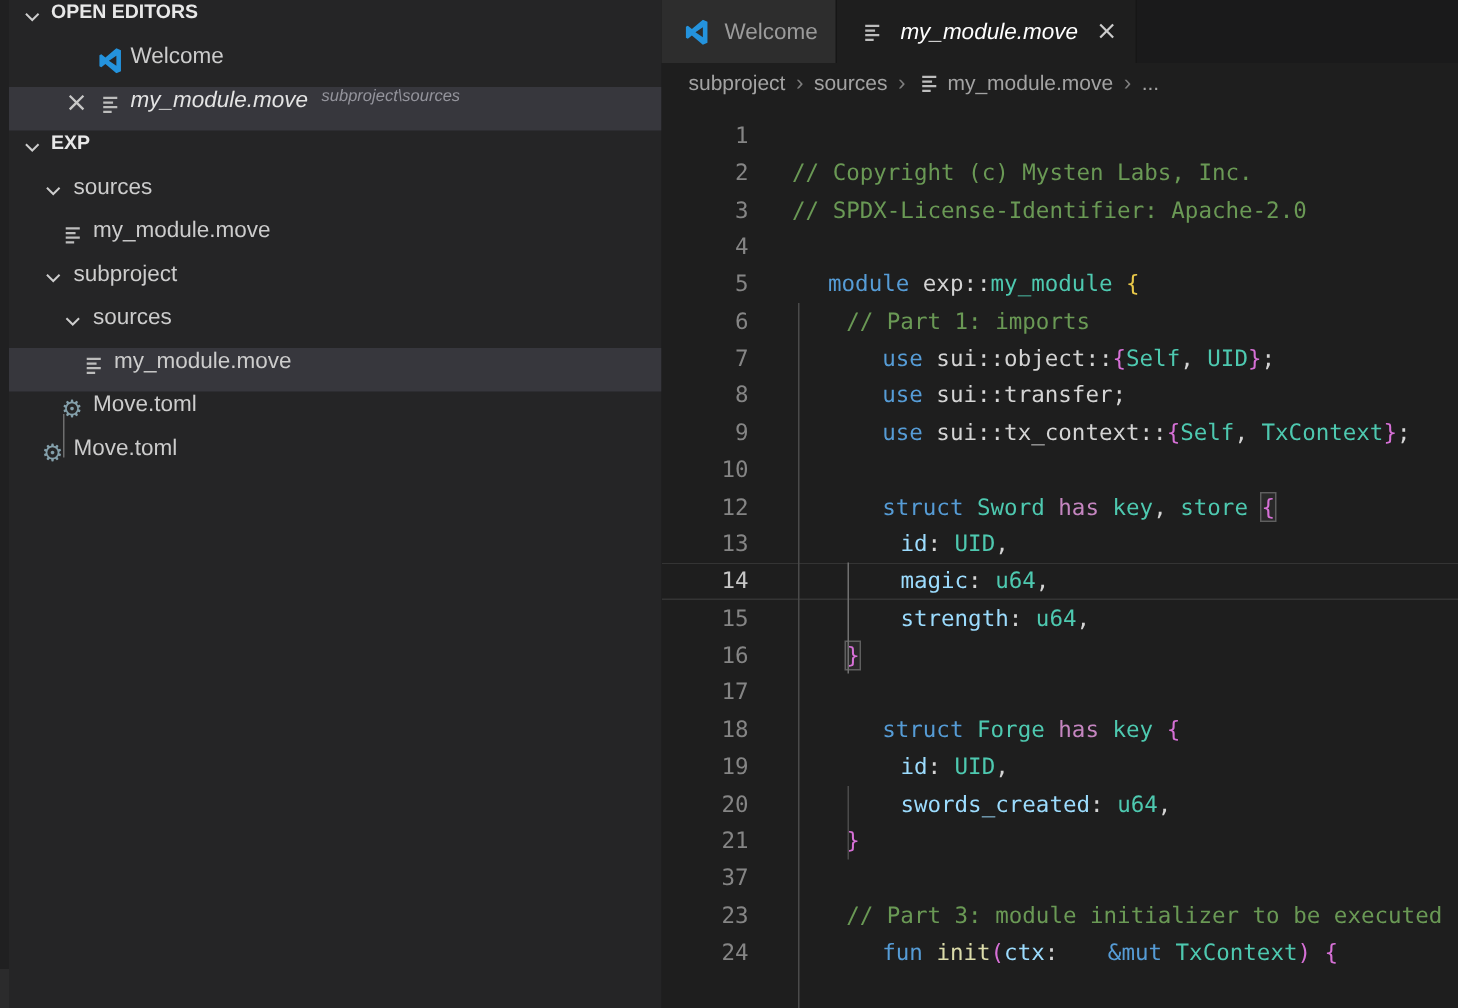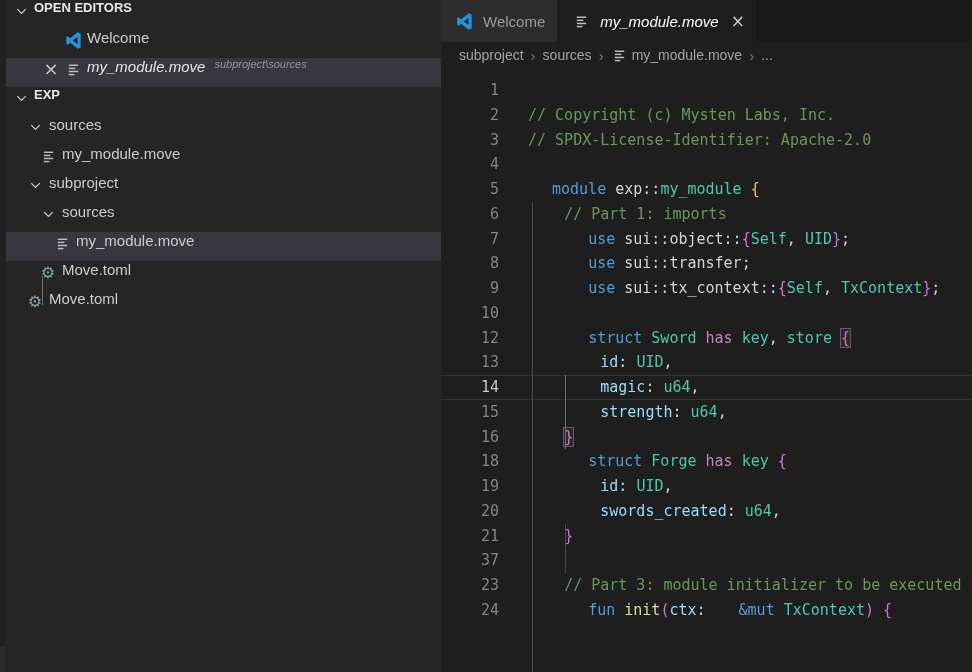--- a/index.html
+++ b/index.html
@@ -233,20 +233,21 @@
           <div class="cl"><span class="ln">6</span><span class="ltext"><span class="tok-p">    </span><span class="tok-c">// Part 1: imports</span></span></div>
           <div class="cl"><span class="ln">7</span><span class="ltext"><span class="tok-p">    </span><span class="tok-k">use</span><span class="tok-p"> sui::object::</span><span class="tok-m">{</span><span class="tok-t">Self</span><span class="tok-p">, </span><span class="tok-t">UID</span><span class="tok-m">}</span><span class="tok-p">;</span></span></div>
           <div class="cl"><span class="ln">8</span><span class="ltext"><span class="tok-p">    </span><span class="tok-k">use</span><span class="tok-p"> sui::transfer;</span></span></div>
           <div class="cl"><span class="ln">9</span><span class="ltext"><span class="tok-p">    </span><span class="tok-k">use</span><span class="tok-p"> sui::tx_context::</span><span class="tok-m">{</span><span class="tok-t">Self</span><span class="tok-p">, </span><span class="tok-t">TxContext</span><span class="tok-m">}</span><span class="tok-p">;</span></span></div>
           <div class="cl"><span class="ln">10</span><span class="ltext"></span></div>
           <div class="cl"><span class="ln">12</span><span class="ltext"><span class="tok-p">    </span><span class="tok-k">struct</span><span class="tok-p"> </span><span class="tok-t">Sword</span><span class="tok-p"> </span><span class="tok-h">has</span><span class="tok-p"> </span><span class="tok-t">key</span><span class="tok-p">, </span><span class="tok-t">store</span><span class="tok-p"> </span><span class="tok-m tok-matched">{</span></span></div>
           <div class="cl"><span class="ln">13</span><span class="ltext"><span class="tok-p">        </span><span class="tok-v">id</span><span class="tok-p">: </span><span class="tok-t">UID</span><span class="tok-p">,</span></span></div>
           <div class="cl current"><span class="ln">14</span><span class="ltext"><span class="tok-p">        </span><span class="tok-v">magic</span><span class="tok-p">: </span><span class="tok-t">u64</span><span class="tok-p">,</span></span></div>
           <div class="cl"><span class="ln">15</span><span class="ltext"><span class="tok-p">        </span><span class="tok-v">strength</span><span class="tok-p">: </span><span class="tok-t">u64</span><span class="tok-p">,</span></span></div>
           <div class="cl"><span class="ln">16</span><span class="ltext"><span class="tok-p">    </span><span class="tok-m tok-matched">}</span></span></div>
+          <div class="cl"><span class="ln">17</span><span class="ltext"></span></div>
           <div class="cl"><span class="ln">18</span><span class="ltext"><span class="tok-p">    </span><span class="tok-k">struct</span><span class="tok-p"> </span><span class="tok-t">Forge</span><span class="tok-p"> </span><span class="tok-h">has</span><span class="tok-p"> </span><span class="tok-t">key</span><span class="tok-p"> </span><span class="tok-m">{</span></span></div>
           <div class="cl"><span class="ln">19</span><span class="ltext"><span class="tok-p">        </span><span class="tok-v">id</span><span class="tok-p">: </span><span class="tok-t">UID</span><span class="tok-p">,</span></span></div>
           <div class="cl"><span class="ln">20</span><span class="ltext"><span class="tok-p">        </span><span class="tok-v">swords_created</span><span class="tok-p">: </span><span class="tok-t">u64</span><span class="tok-p">,</span></span></div>
           <div class="cl"><span class="ln">21</span><span class="ltext"><span class="tok-p">    </span><span class="tok-m">}</span></span></div>
           <div class="cl"><span class="ln">37</span><span class="ltext"></span></div>
           <div class="cl"><span class="ln">23</span><span class="ltext"><span class="tok-p">    </span><span class="tok-c">// Part 3: module initializer to be executed</span></span></div>
           <div class="cl"><span class="ln">24</span><span class="ltext"><span class="tok-p">    </span><span class="tok-k">fun</span><span class="tok-p"> </span><span class="tok-f">init</span><span class="tok-m">(</span><span class="tok-v">ctx</span><span class="tok-p">: </span><span class="tok-k">&amp;mut</span><span class="tok-p"> </span><span class="tok-t">TxContext</span><span class="tok-m">)</span><span class="tok-p"> </span><span class="tok-m">{</span></span></div>
         </div>
     </div>
   </div>

